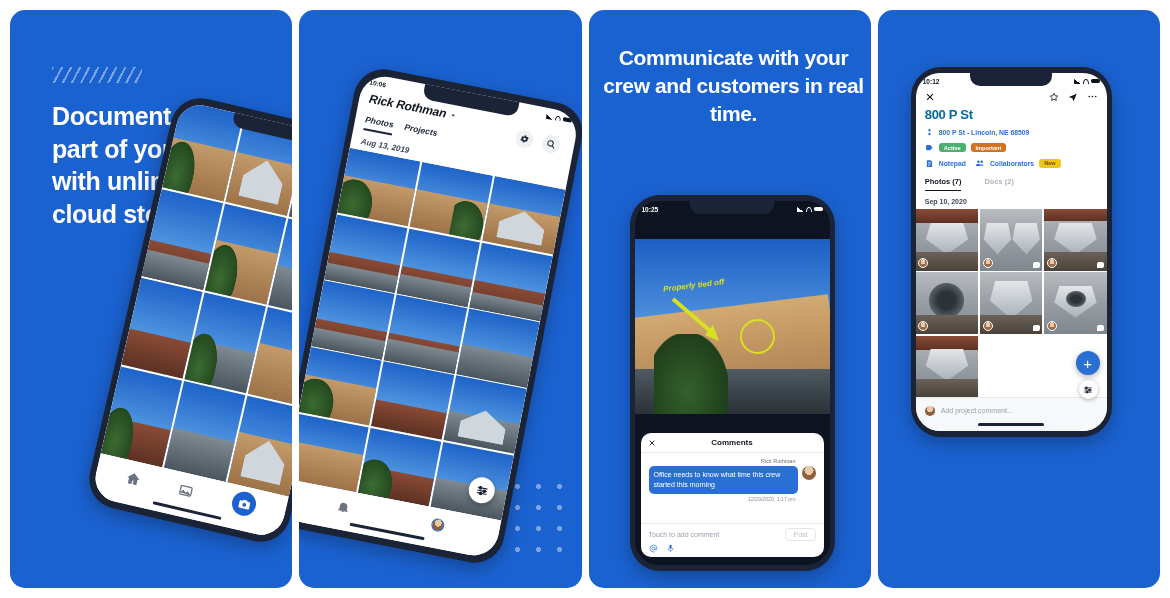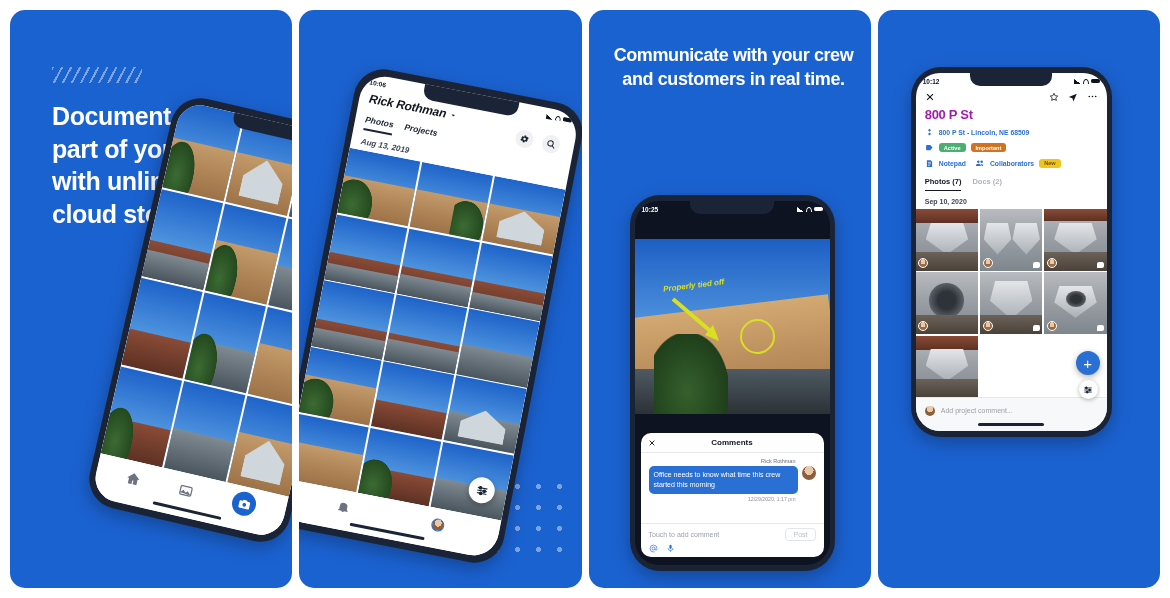--- a/index.html
+++ b/index.html
@@ -43,21 +43,21 @@
 
   
   .headline {
     position: absolute;
     color: #ffffff;
     font-weight: bold;
     letter-spacing: -0.4px;
     line-height: 1.30;
   }
   .h-p1 { left: 42px; top: 90px; font-size: 25px; width: 230px; }
-  .h-p3 { left: 14px; top: 34px; width: 262px; font-size: 18px; text-align: center; line-height: 1.33; }
+  .h-p3 { left: 14px; top: 34px; width: 262px; font-size: 21px; text-align: center; line-height: 1.33; }
   .h-p4 { left: 14px; top: 455px; width: 258px; font-size: 25px; text-align: center; line-height: 1.33; }
 
   
   .phone {
     position: absolute;
     background: #1b2436;
     border-radius: 30px;
     box-shadow: 0 6px 18px rgba(0,0,0,.28);
     overflow: hidden;
   }
@@ -179,29 +179,29 @@
   .post-btn { font-size: 7px; color:#b9bec7; border:1px solid #e3e5ea;
               border-radius:4px; padding: 2px 7px; }
   .cm-icons { display:flex; gap:8px; padding: 0 8px 4px; align-items:center; }
 
   
   .p4-phone { left: 33px; top: 57px; width: 201px; height: 370px; padding: 6px 5px; }
   .p4-screen { inset: 6px 5px; border-radius: 24px; display:flex; flex-direction:column; }
   .p4-head { padding: 18px 9px 0; flex:none; }
   .p4-actions { display:flex; align-items:center; justify-content:space-between; }
   .p4-acts-r { display:flex; align-items:center; gap: 9px; }
-  .p4-title { font-size: 13px; font-weight:bold; color:#a21caf; margin-top: 5px; letter-spacing:-.3px;}
+  .p4-title { font-size: 13px; font-weight:bold; color:#0369a1; margin-top: 5px; letter-spacing:-.3px;}
   .p4-line { display:flex; align-items:center; gap:5px; margin-top: 6px; }
   .p4-addr { font-size: 6.8px; color:#2a6fd4; font-weight:600; }
   .chip { font-size: 5.6px; font-weight:bold; color:#fff; border-radius:3px; padding: 1.6px 5px; }
   .chip-green { background:#4caf72; }
   .chip-orange { background:#d2711e; }
   .chip-yellow { background:#f0c419; color:#6a5300; }
   .p4-link { font-size: 6.8px; color:#2a6fd4; font-weight:600; }
-  .p4-tabs { display:flex; gap:11px; margin-top: 9px; font-size: 7.5px; font-weight:bold; }
+  .p4-tabs { display:flex; gap:23px; margin-top: 9px; font-size: 7.5px; font-weight:bold; }
   .p4-tabs .on { color:#10151f; border-bottom: 1.8px solid #10151f; padding-bottom: 4px; }
   .p4-tabs .off { color:#aeb3bc; }
   .p4-date { font-size: 7px; color:#3d4657; padding: 7px 9px 4px; font-weight:600; }
   .p4-grid { flex:1; display:grid; grid-template-columns: repeat(3,1fr);
              grid-auto-rows: 1fr; gap: 1.8px; overflow:hidden; position:relative; }
   .p4-bottom { flex:none; height: 34px; background:#f7f8f9; border-top:1px solid #e6e8ec;
                display:flex; align-items:center; gap:6px; padding: 0 9px 8px; }
   .p4-ph { font-size: 7px; color:#9aa0ab; }
   .fab-add { position:absolute; right: 12px; bottom: 62px; width: 24px; height:24px;
              border-radius:50%; background:#2a6fd4; color:#fff; z-index: 9;

